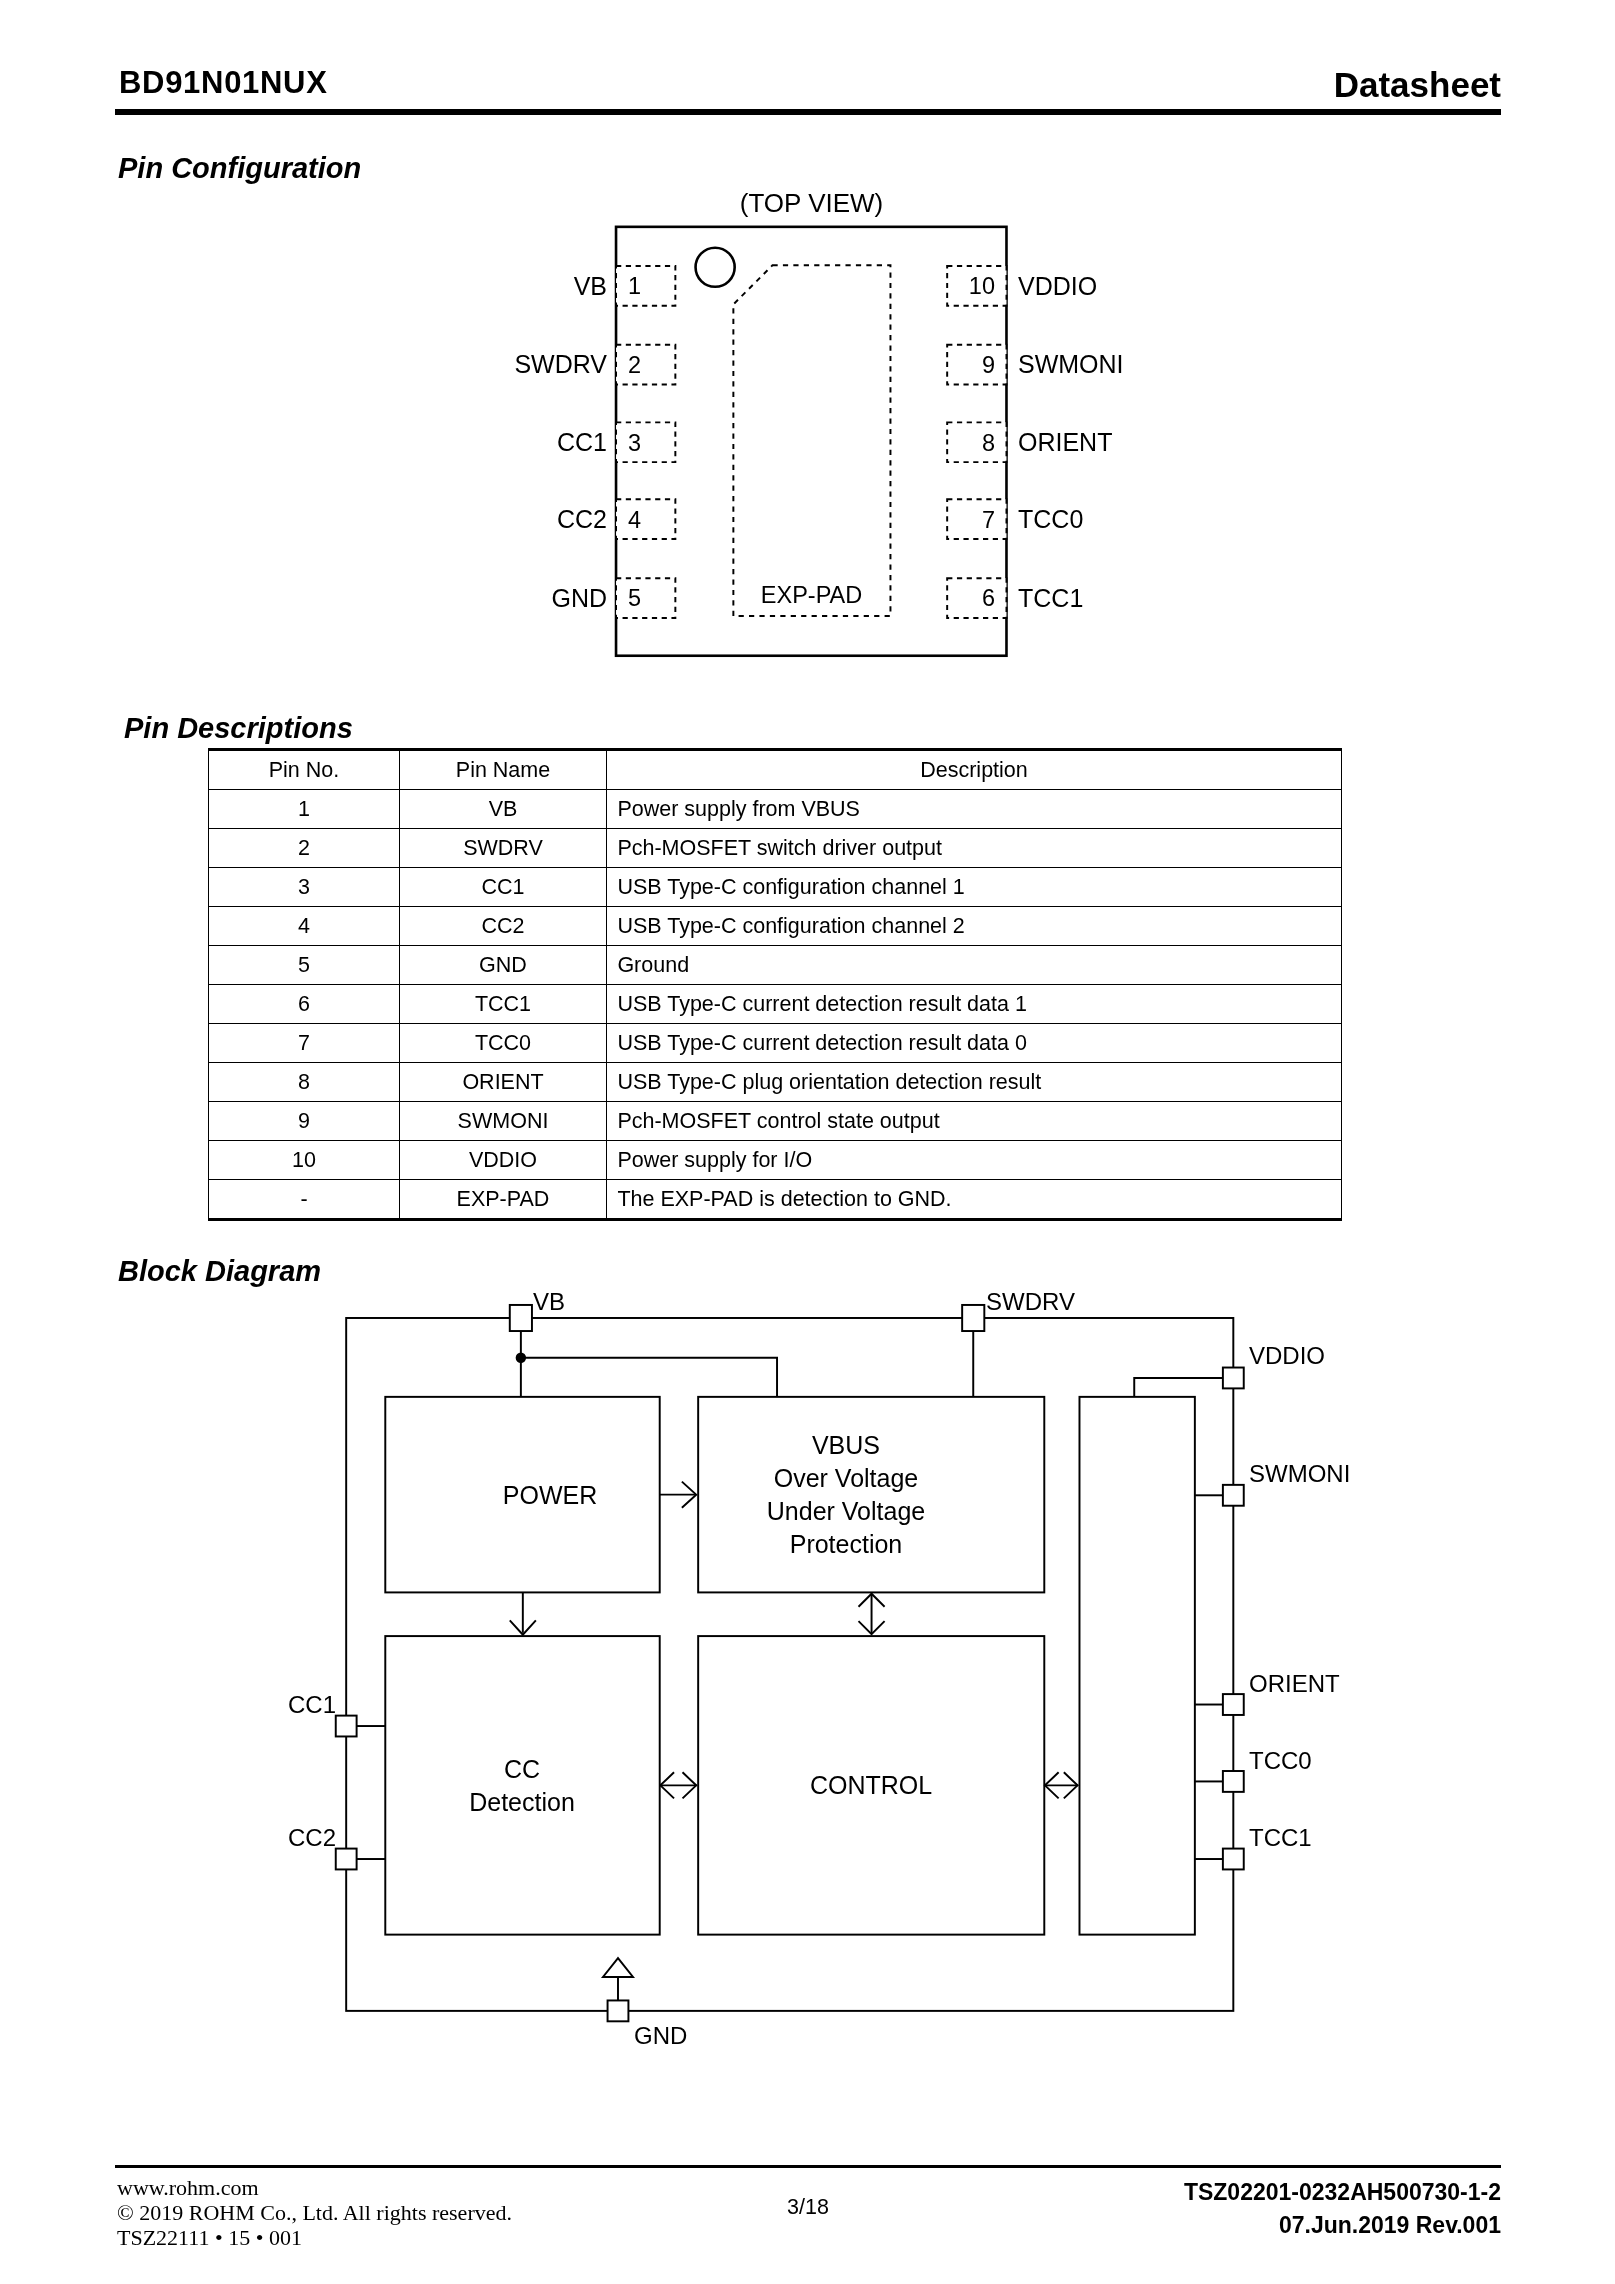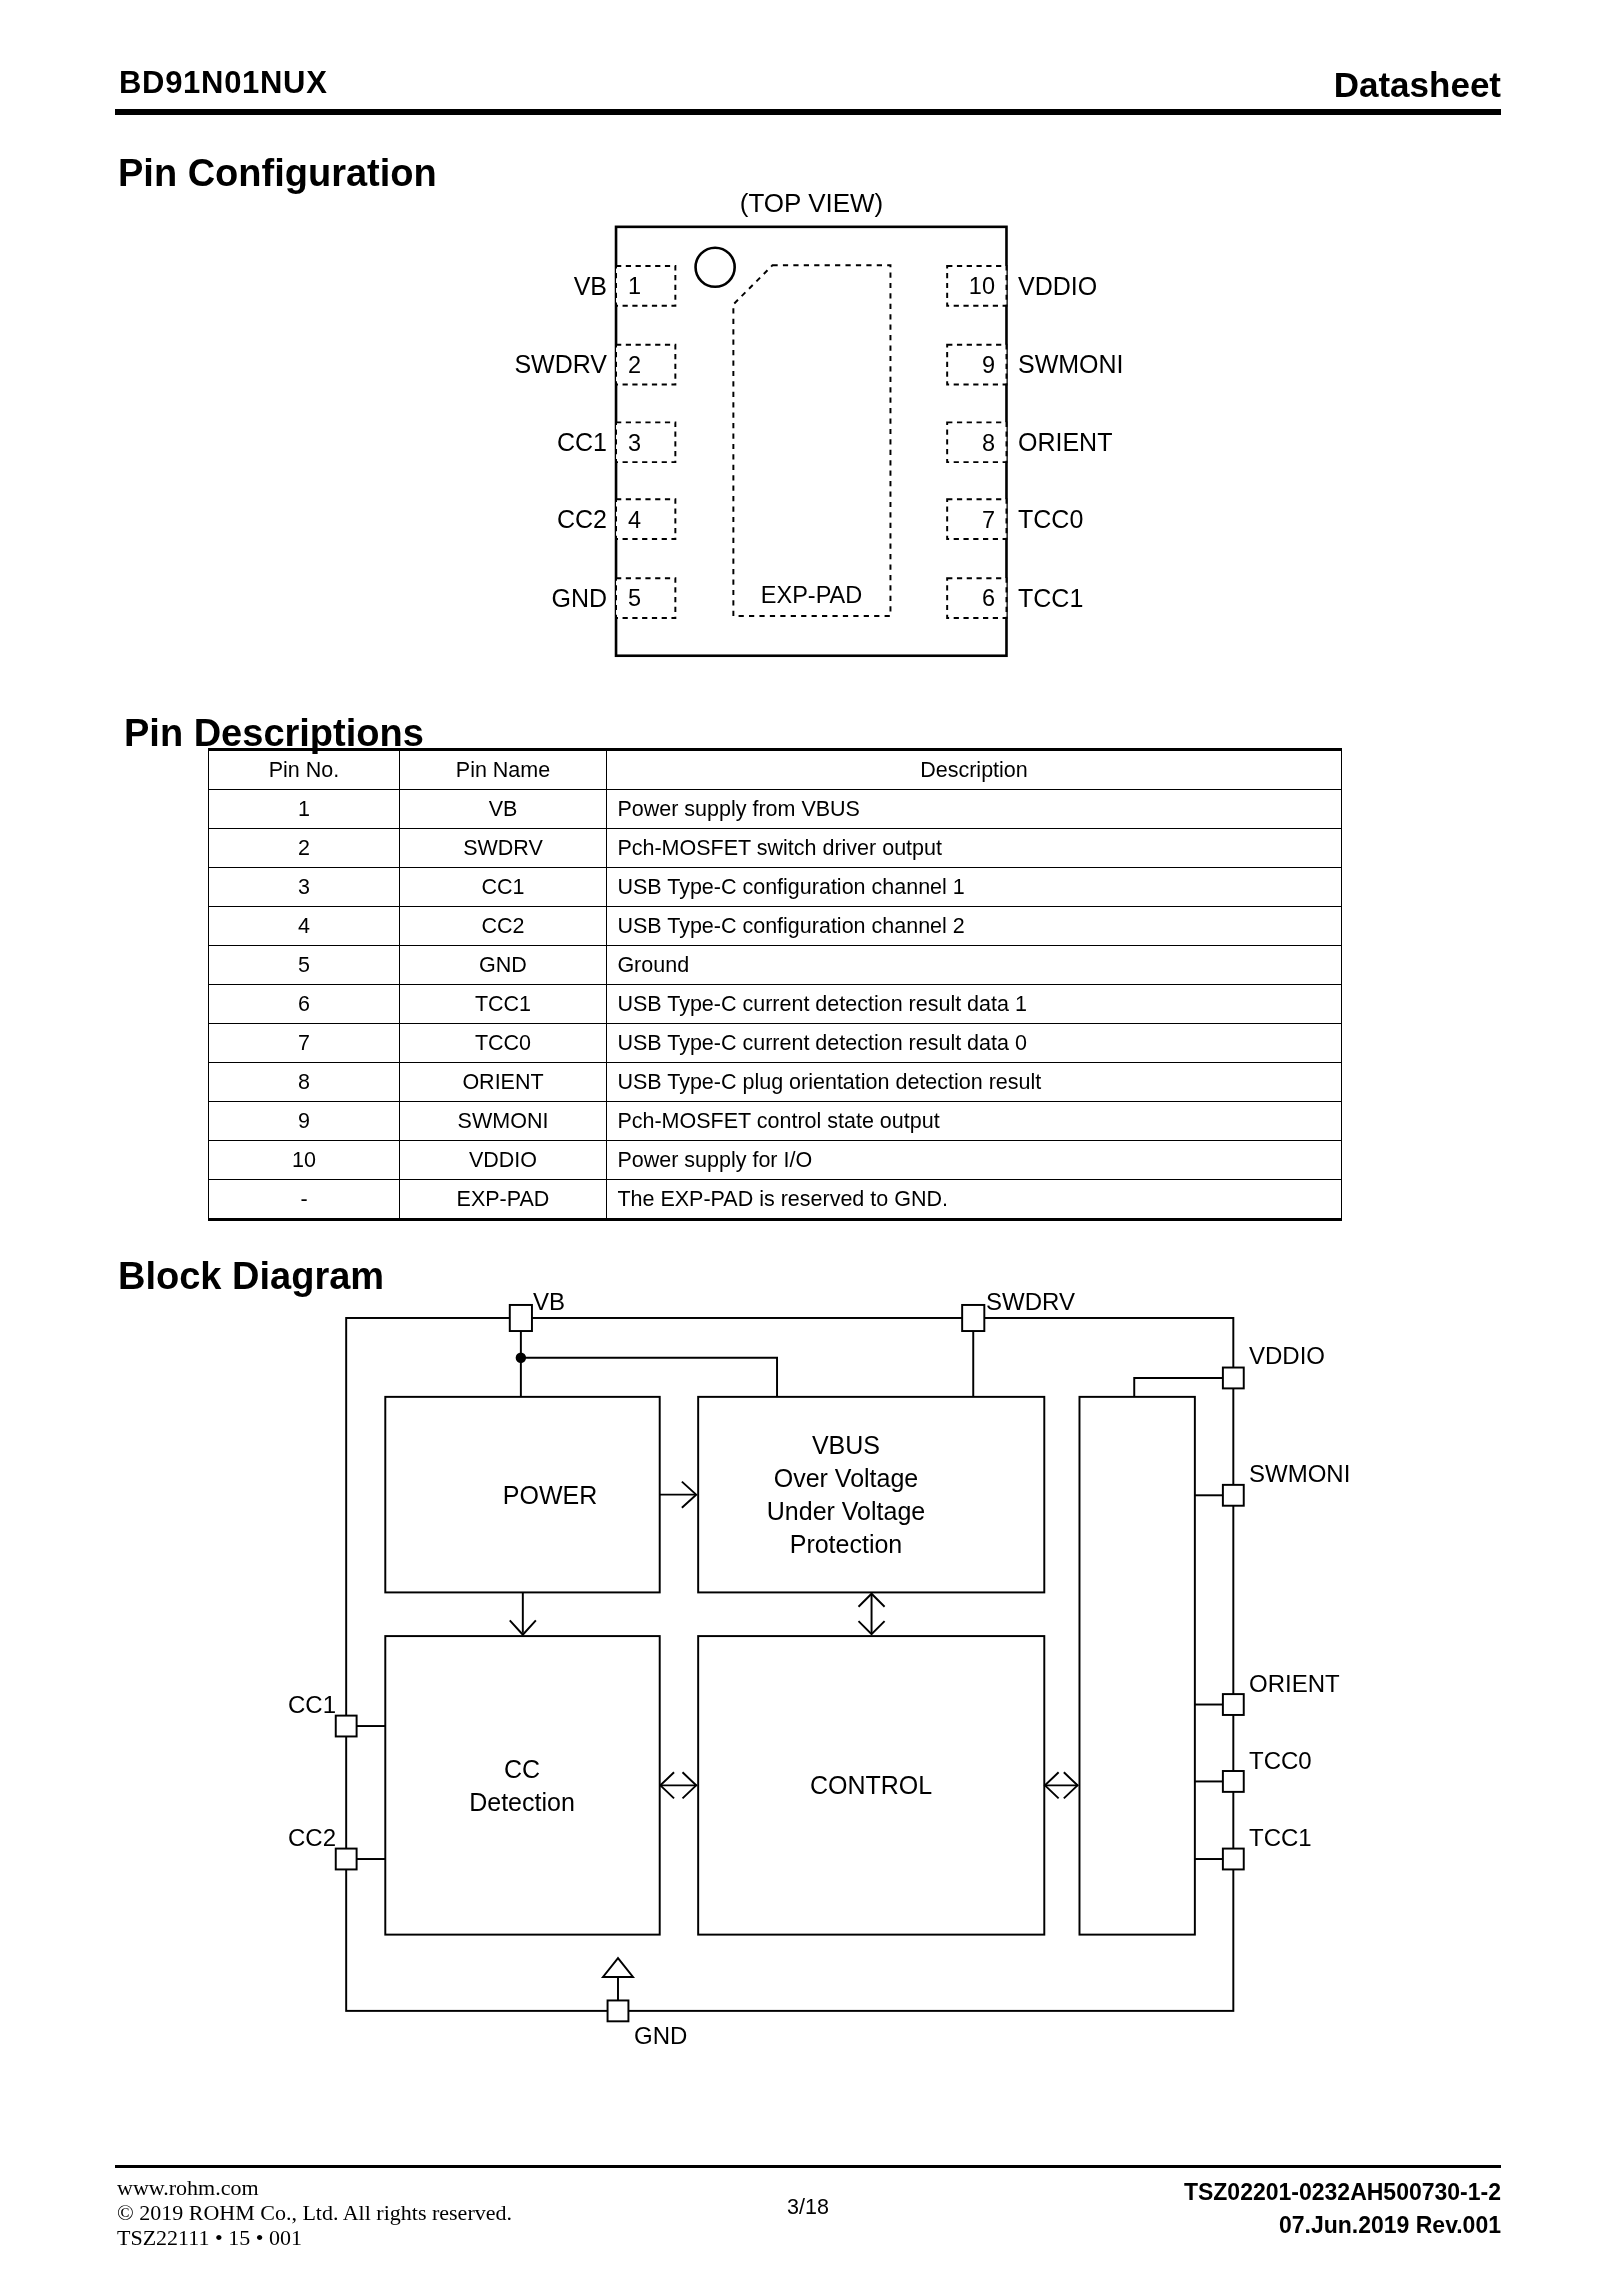--- a/index.html
+++ b/index.html
@@ -8,21 +8,21 @@
     width:1616px;height:2284px;
     background:#ffffff;
     font-family:"Liberation Sans","DejaVu Sans",sans-serif;
     color:#000;
     overflow:hidden;
   }
   .abs{position:absolute;}
   .hdr-part{font-size:31px;font-weight:bold;letter-spacing:0.7px;}
   .hdr-doc{font-size:35px;font-weight:bold;}
   .rule{background:#000;}
-  .h2{font-size:38px;font-weight:bold;}
+  .h2{font-size:29px;font-weight:bold;font-style:italic;}
   .topview{font-size:26px;text-align:center;}
   .pinname{font-size:25px;line-height:35px;white-space:nowrap;}
   .pinnum{font-size:23.5px;line-height:34px;}
   .exppad{font-size:23.5px;text-align:center;}
   .blklbl{font-size:25px;line-height:33px;text-align:center;}
   .blkbox{display:flex;align-items:center;justify-content:center;}
   .termlbl{font-size:24px;line-height:29px;white-space:nowrap;}
   .ra{text-align:right;}
   table.pins{
     border-collapse:collapse;table-layout:fixed;
@@ -213,21 +213,21 @@
           <td class="desc">Pch-MOSFET control state output</td>
         </tr>
     <tr>
           <td>10</td>
           <td>VDDIO</td>
           <td class="desc">Power supply for I/O</td>
         </tr>
     <tr>
           <td>-</td>
           <td>EXP-PAD</td>
-          <td class="desc">The EXP-PAD is reserved to GND.</td>
+          <td class="desc">The EXP-PAD is detection to GND.</td>
         </tr>
   </tbody>
     </table>
 
   <div class="abs h2" style="left:118px;top:1255px;">Block Diagram</div>
 
   <div class="abs blkbox" style="left:385px;top:1397px;width:330px;height:196px;">
     <div class="blklbl">POWER</div>
   </div>
   <div class="abs blkbox" style="left:698px;top:1397px;width:296px;height:196px;">

